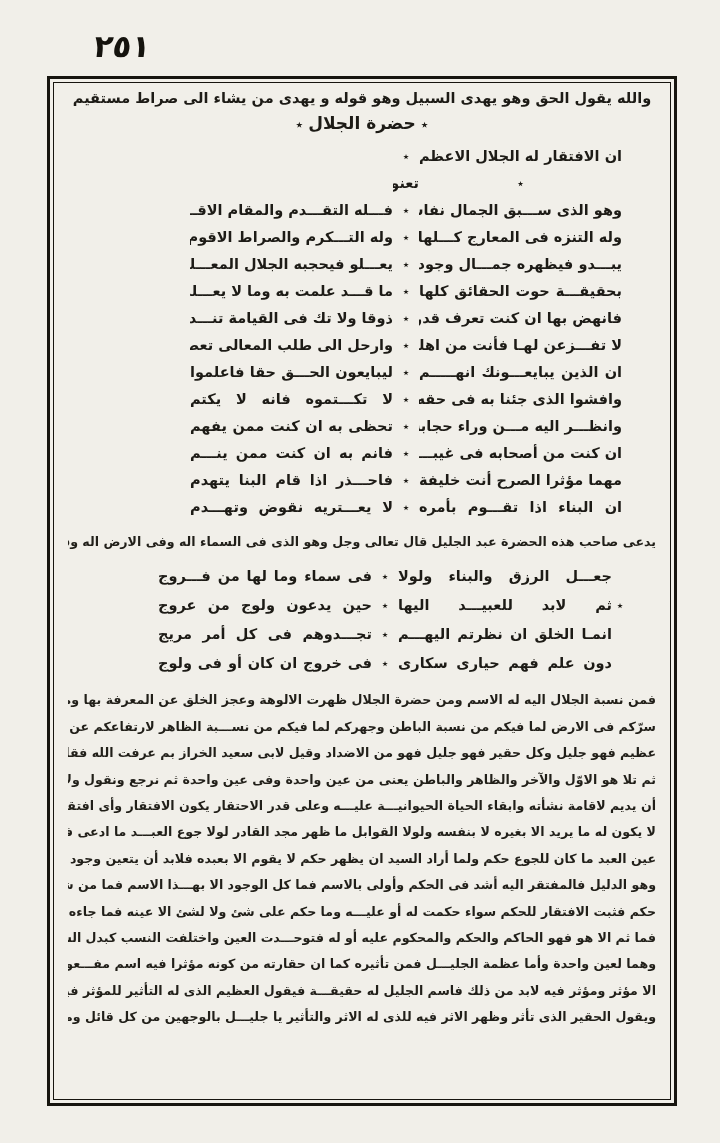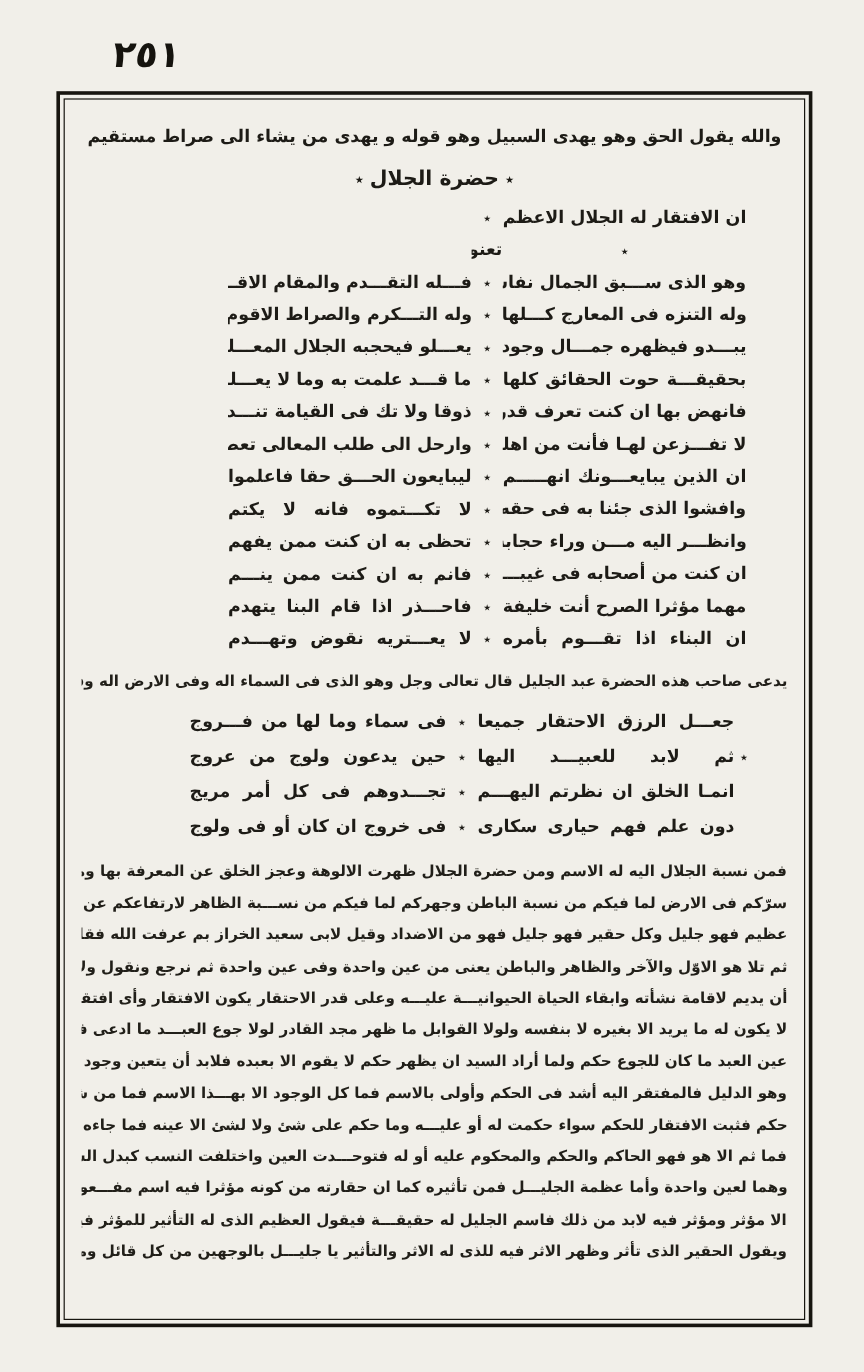--- a/index.html
+++ b/index.html
@@ -14,28 +14,28 @@
     transform:skewX(-8deg);color:#15130e;
   }
   .frame{
     position:absolute;top:76px;left:47px;width:630px;height:1030px;
     box-sizing:border-box;border:3px solid #17150f;padding:3px;
     background:#f1efe9;
   }
   .frame-inner{
     box-sizing:border-box;height:100%;
     border:1.5px solid #17150f;
-    padding:20px 14px 0 14px;overflow:hidden;
+    padding:4px 14px 0 14px;overflow:hidden;
   }
   .intro{
     text-align:center;font-size:14.5px;font-weight:bold;line-height:23px;
     white-space:nowrap;overflow:hidden;
   }
   .title{
-    text-align:center;font-size:17px;font-weight:bold;line-height:27px;margin-top:10px;
+    text-align:center;font-size:17px;font-weight:bold;line-height:27px;margin-top:0;
   }
   .title .orn{font-size:14px;padding:0 5px;}
   .poem{margin-left:auto;}
   .poem1{width:432px;margin-right:34px;margin-top:5px;}
   .poem2{width:470px;margin-right:28px;margin-top:7px;}
   .vrow{
     display:grid;grid-template-columns:1fr 26px 1fr;
     font-size:14.5px;font-weight:bold;line-height:27px;
   }
   .poem2 .vrow{line-height:29px;grid-template-columns:16px 1fr 26px 1fr;}
@@ -140,21 +140,21 @@
       </div>
     </div>
 
     <div class="prose prose1">
       <div class="pline">يدعى صاحب هذه الحضرة عبد الجليل  قال تعالى وجل  وهو الذى فى السماء اله وفى الارض اله  وفى السماء</div>
     </div>
 
     <div class="poem poem2">
       <div class="vrow">
         <span class="pre"></span>
-        <span class="hem">جعـــل الرزق الاحتقار جميعا</span>
+        <span class="hem">جعـــل الرزق والبناء ولولا</span>
         <span class="sep">٭</span>
         <span class="hem">فى سماء وما لها من فـــروج</span>
       </div>
       <div class="vrow">
         <span class="pre">٭</span>
         <span class="hem">ثم لابد للعبيـــد اليها</span>
         <span class="sep">٭</span>
         <span class="hem">حين يدعون ولوج من عروج</span>
       </div>
       <div class="vrow">

